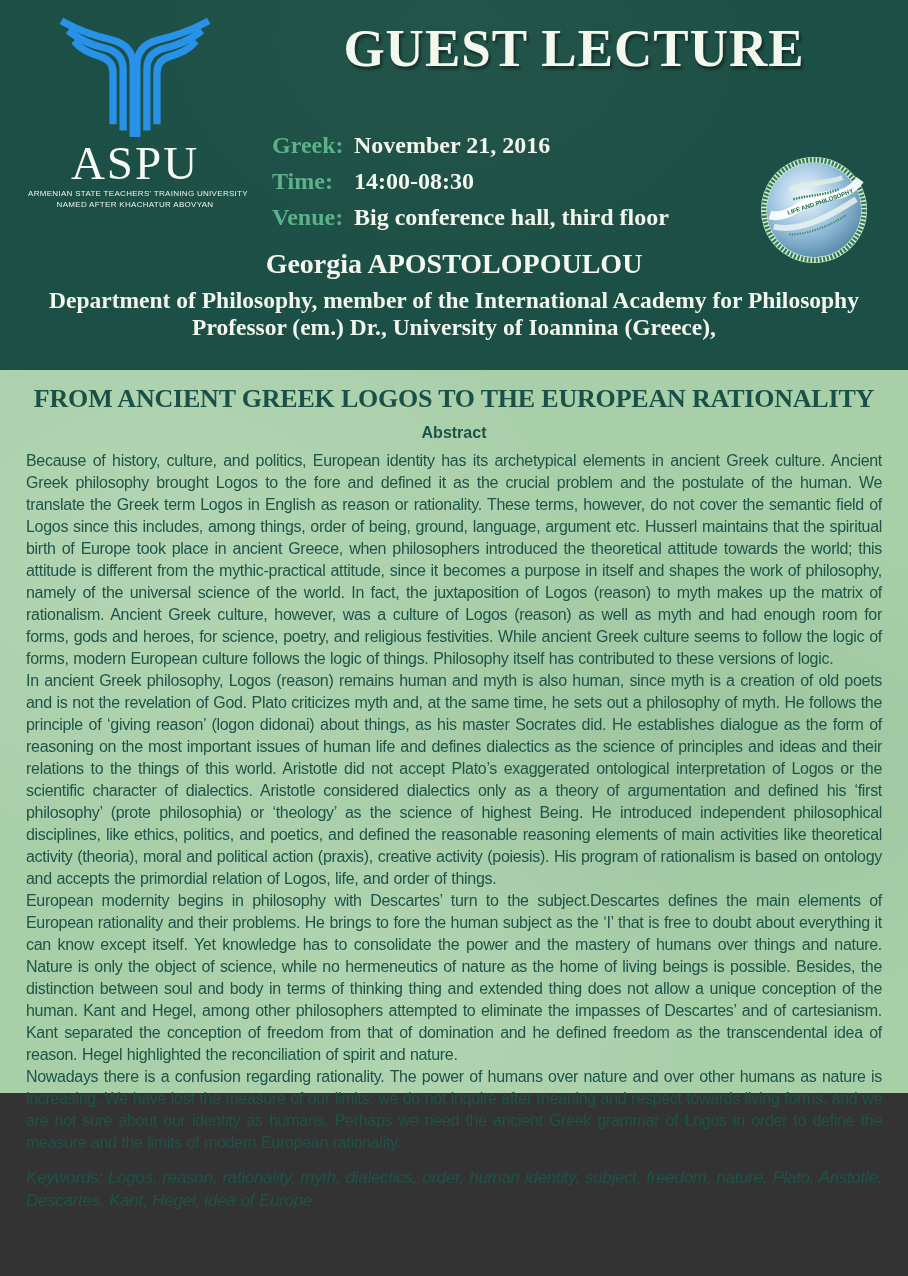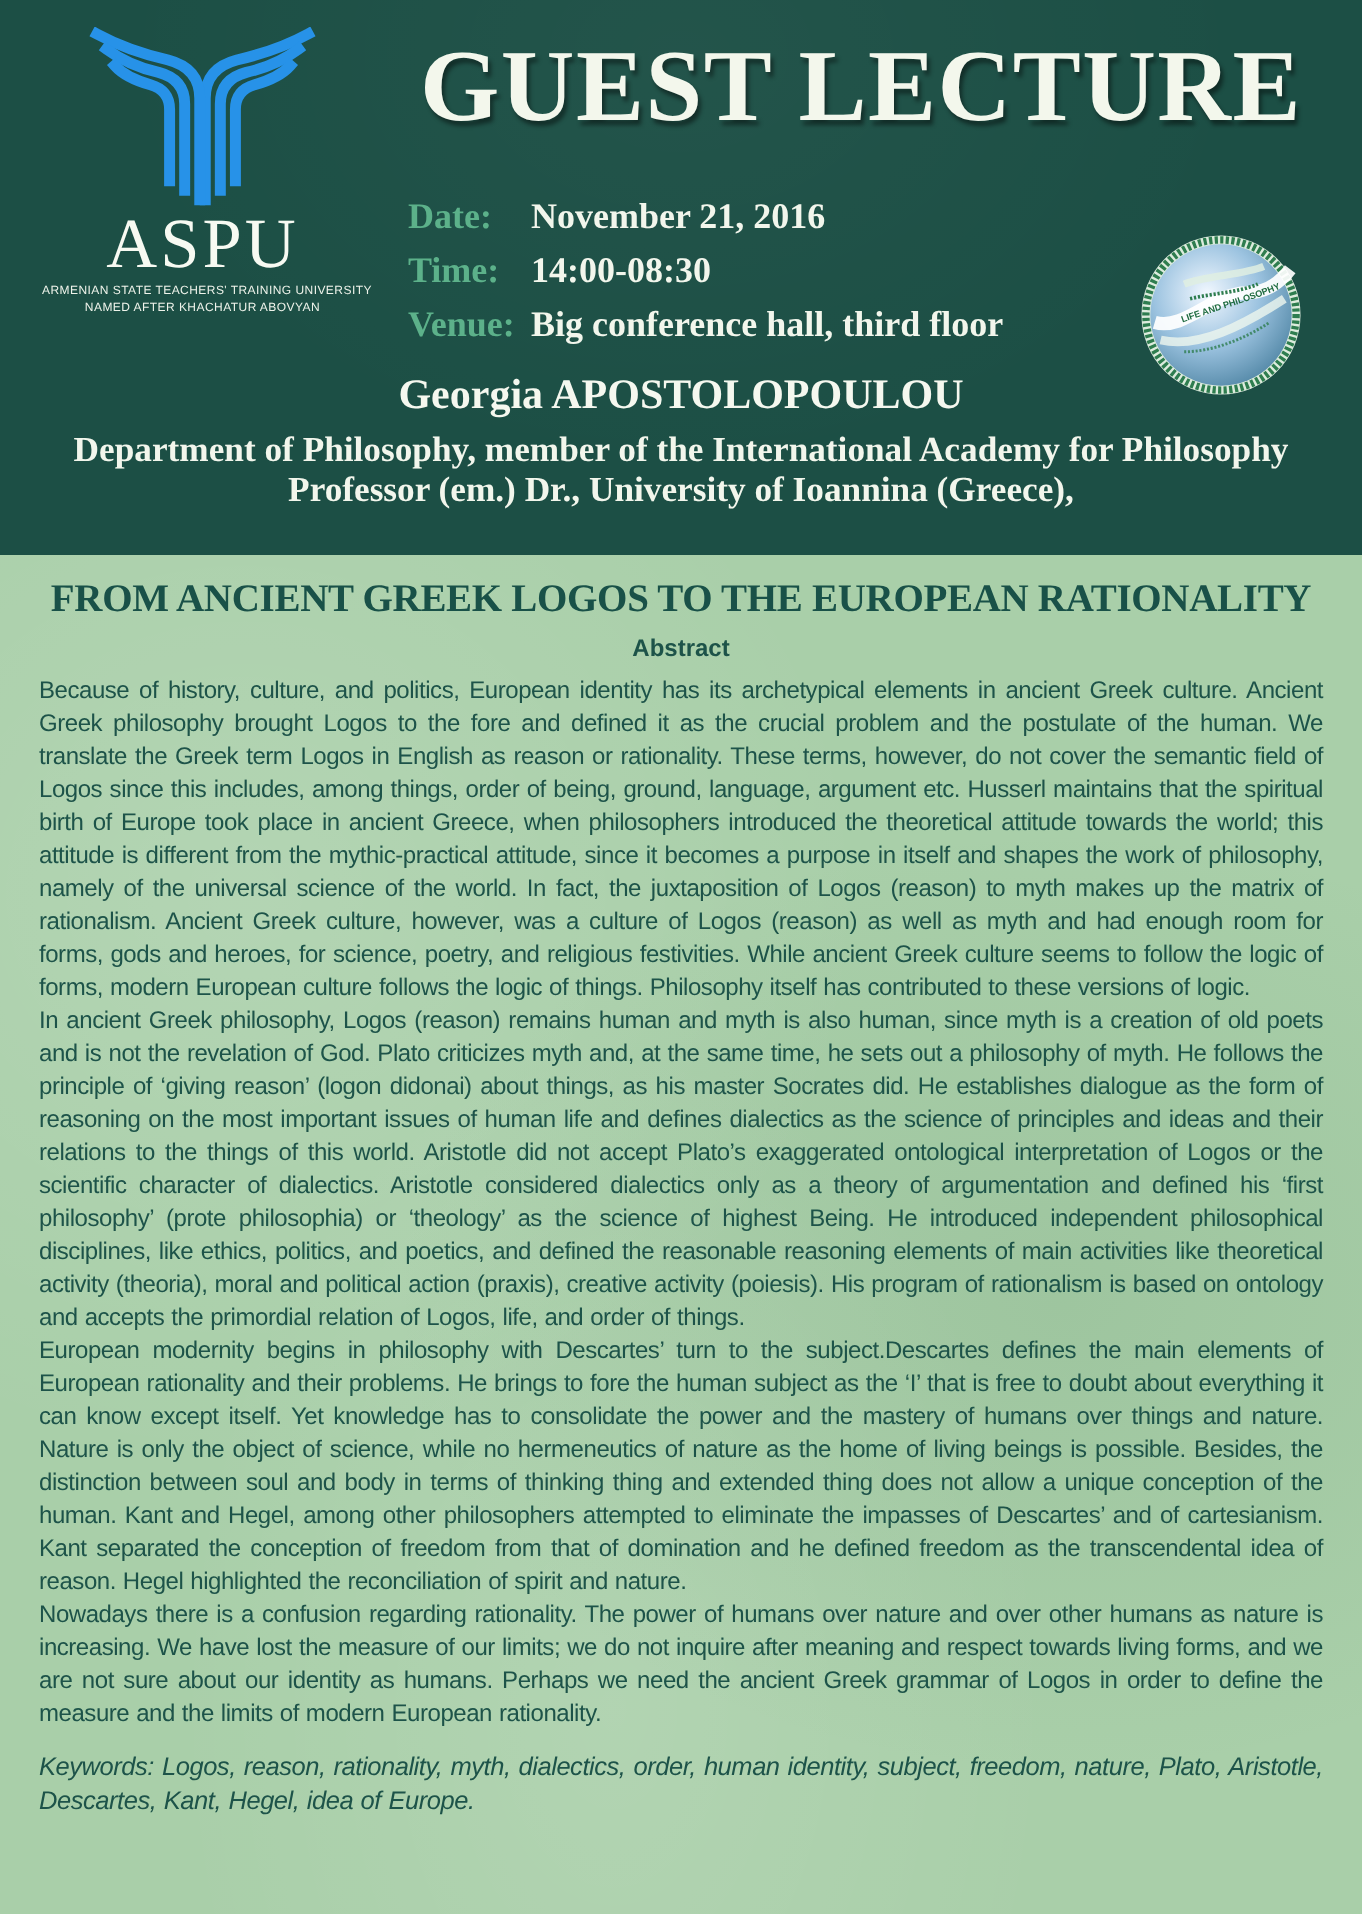--- a/index.html
+++ b/index.html
@@ -21,33 +21,33 @@
     font-family:"Liberation Serif",serif;font-size:47px;line-height:1.05;
     color:#f7faf2;letter-spacing:2px;margin-top:2px;
   }
   .logo-line{
     font-family:"Liberation Sans",sans-serif;font-size:8px;line-height:11px;
     color:#eef3ea;letter-spacing:0.3px;white-space:nowrap;
   }
   .title{
     position:absolute;left:248px;right:8px;top:18px;margin:0;
     text-align:center;font-family:"Liberation Serif",serif;font-weight:bold;
-    font-size:68px;letter-spacing:1px;color:#f3f7ec;
+    font-size:53px;letter-spacing:1px;color:#f3f7ec;
     text-shadow:2px 3px 3px rgba(0,0,0,0.45);
   }
   .details{position:absolute;left:272px;top:127px;font-weight:bold;font-size:24px;line-height:36px;}
   .details .lbl{display:inline-block;width:76px;color:#5cb18a;}
   .details .val{color:#f2f6ec;}
   .seal{position:absolute;right:40px;top:156px;width:108px;height:108px;}
   .speaker{position:absolute;left:0;right:0;top:248px;text-align:center;font-weight:bold;}
   .speaker-name{font-size:28px;line-height:32px;color:#f5f8ef;margin-bottom:7px;}
   .speaker-line{font-size:23.5px;line-height:27px;color:#f2f6ec;}
   
   .bodysec{
-    position:absolute;top:370px;left:0;width:908px;height:906px;
+    position:absolute;top:370px;left:0;width:908px;height:723px;
     background:
       radial-gradient(ellipse at 18% 25%, rgba(255,255,255,0.12), transparent 40%),
       radial-gradient(ellipse at 78% 55%, rgba(60,110,70,0.10), transparent 45%),
       radial-gradient(ellipse at 45% 85%, rgba(255,255,255,0.10), transparent 42%),
       #a9cfa9;
     color:#1d5349;
   }
   .lecture-title{
     margin:14px 20px 0;text-align:center;
     font-family:"Liberation Serif",serif;font-weight:bold;
@@ -90,21 +90,21 @@
       </svg>
       <div class="logo-acronym">ASPU</div>
       <div class="logo-line">ARMENIAN STATE TEACHERS' TRAINING UNIVERSITY</div>
       <div class="logo-line">NAMED AFTER KHACHATUR ABOVYAN</div>
     </div>
 
     <h1 class="title">GUEST LECTURE</h1>
 
     <div class="details">
       <div class="row">
-        <span class="lbl">Date:</span>
+        <span class="lbl">Greek:</span>
         <span class="val">November 21, 2016</span>
       </div>
       <div class="row">
         <span class="lbl">Time:</span>
         <span class="val">14:00-08:30</span>
       </div>
       <div class="row">
         <span class="lbl">Venue:</span>
         <span class="val">Big conference hall, third floor</span>
       </div>

